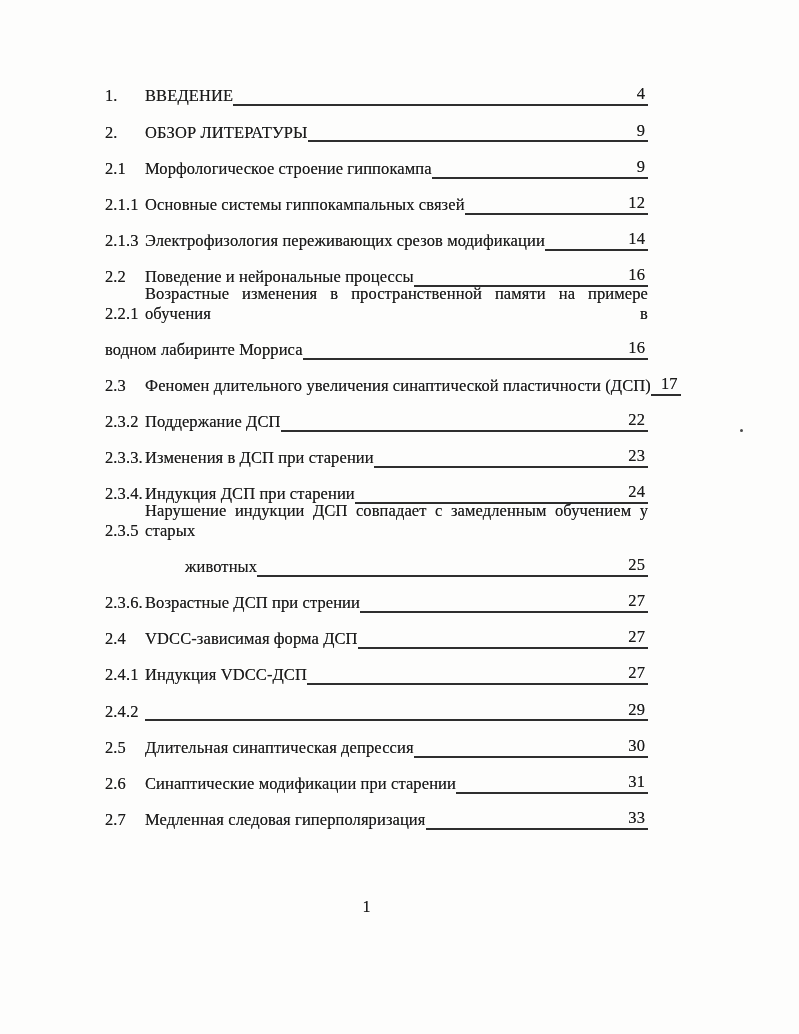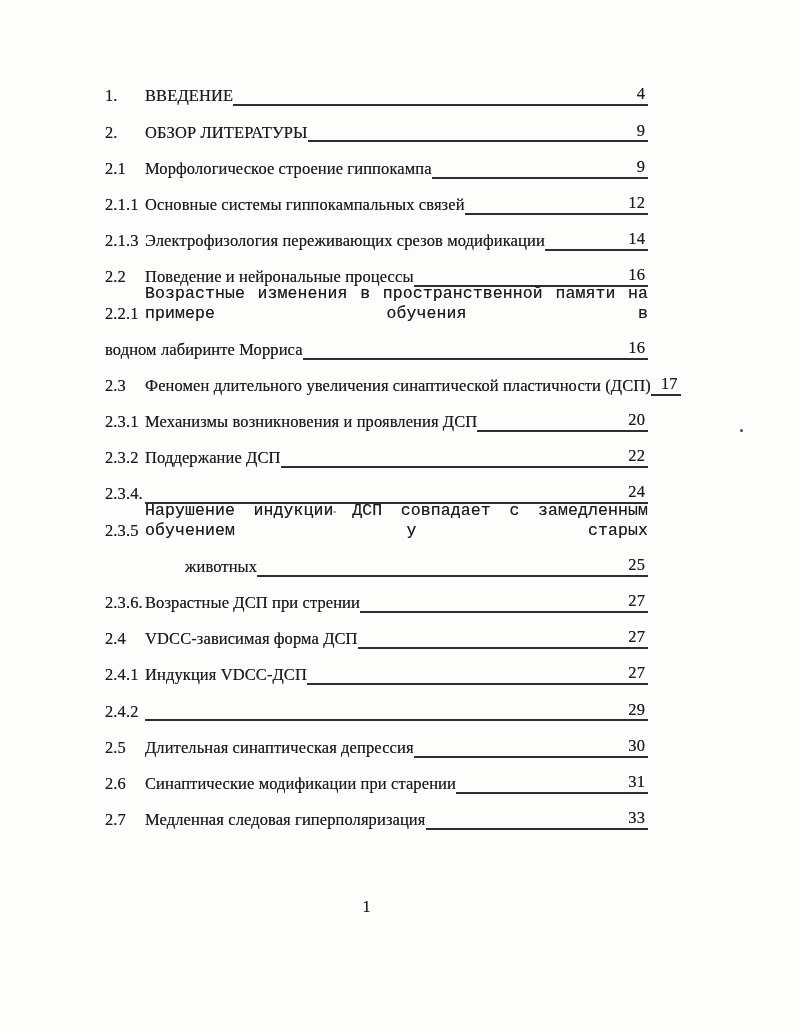--- a/index.html
+++ b/index.html
@@ -22,21 +22,20 @@
     line-height: 1.2;
     letter-spacing: 0.1px;
     text-shadow: 0 0 0.6px rgba(20,20,20,0.65); 
   }
   .num { flex: 0 0 40px; white-space: nowrap; }
   .t { white-space: nowrap; }
   .t-just {
     flex: 1 1 auto;
     text-align: justify;
     text-align-last: justify;
-    font-family: Liberation Mono, monospace;
   }
   .leader {
     flex: 1 1 auto;
     min-width: 4px;
     align-self: stretch;
     border-bottom: 2px solid #2e2e2e;
   }
   .pg {
     border-bottom: 2px solid #2e2e2e;
     padding: 0 3px 0 6px;
@@ -107,33 +106,34 @@
         <span class="leader"></span>
         <span class="pg">16</span>
       </div>
       <div class="row">
         <span class="num">2.3</span>
         <span class="t">Феномен длительного увеличения синаптической пластичности (ДСП)</span>
         <span class="leader"></span>
         <span class="pg">17</span>
       </div>
       <div class="row">
-        <span class="num">2.3.1</span>
-        <span class="t">Механизмы возникновения и проявления ДСП</span>
-        <span class="leader"></span>
-        <span class="pg">20</span>
-      </div>
-      <div class="row">
         <span class="num">2.3.2</span>
         <span class="t">Поддержание ДСП</span>
         <span class="leader"></span>
         <span class="pg">22</span>
       </div>
       <div class="row">
+        <span class="num">2.3.3.</span>
+        <span class="t">Изменения в ДСП при старении</span>
+        <span class="leader"></span>
+        <span class="pg">23</span>
+      </div>
+      <div class="row">
         <span class="num">2.3.4.</span>
+        <span class="t">Индукция ДСП при старении</span>
         <span class="leader"></span>
         <span class="pg">24</span>
       </div>
       <div class="row">
         <span class="num">2.3.5</span>
         <span class="t-just">Нарушение индукции ДСП совпадает с замедленным обучением у старых</span>
       </div>
       <div class="row" style="padding-left: 80px;">
         <span class="t">животных</span>
         <span class="leader"></span>

